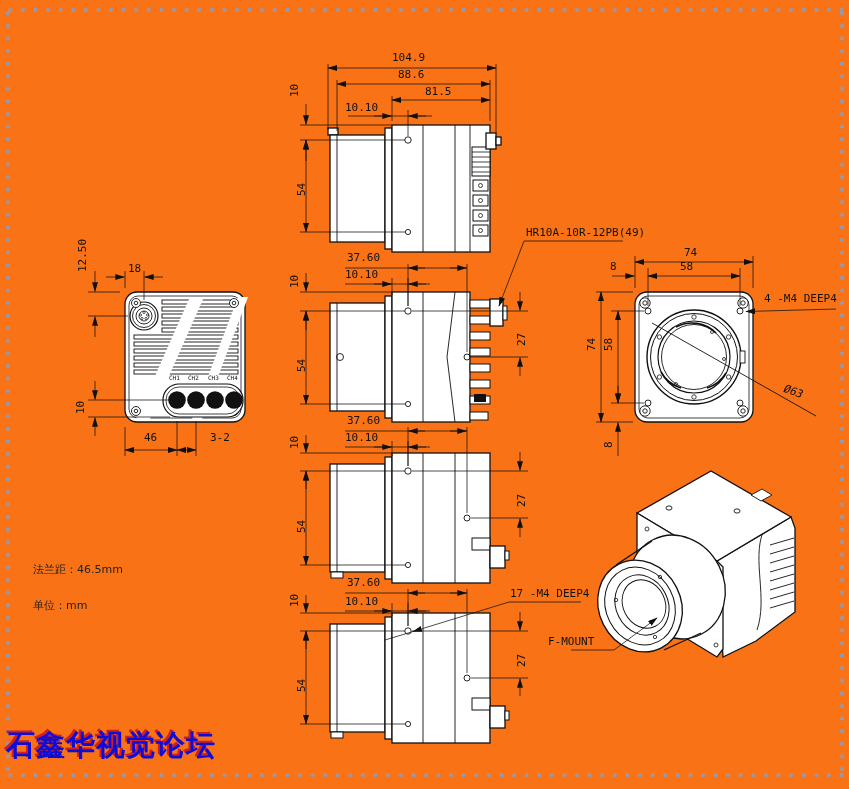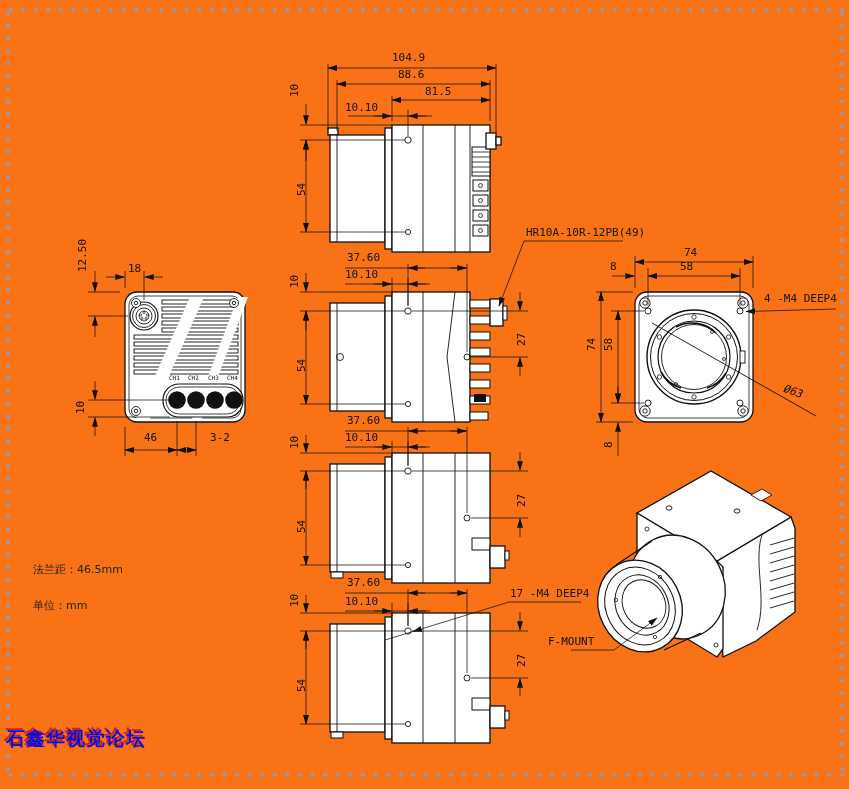--- a/index.html
+++ b/index.html
@@ -4,21 +4,21 @@
 <style>
   html,body{margin:0;padding:0;background:#fff;}
   #canvas{position:relative;width:849px;height:789px;background:#f97316;overflow:hidden;
           font-family:"DejaVu Sans Mono", monospace;color:#111;}
   svg{position:absolute;left:0;top:0;}
   .dim{position:absolute;font-size:11px;line-height:12px;white-space:nowrap;color:#111;z-index:3;}
   .vdim{transform:rotate(-90deg);transform-origin:0 0;}
   .r20{transform:rotate(20deg);transform-origin:0 0;font-style:italic;}
   .chlbl{position:absolute;font-size:6px;line-height:6px;z-index:3;color:#111;}
   .note{position:absolute;font-family:"DejaVu Sans",sans-serif;font-size:11px;color:#222;z-index:3;}
-  .wm1{position:absolute;font-family:"DejaVu Sans",sans-serif;font-weight:bold;font-size:19px;
+  .wm1{position:absolute;font-family:"DejaVu Sans",sans-serif;font-weight:bold;font-size:29px;
        color:#0d0dd9;text-shadow:-2px -2px 0 #d02020;z-index:4;letter-spacing:1px;}
   .wm2{position:absolute;font-family:"DejaVu Sans",sans-serif;font-weight:bold;font-size:24px;
        color:#0d0dd9;z-index:4;}
   .dotrow,.dotcol{position:absolute;z-index:1;}
   .dotrow{height:6px;background-image:radial-gradient(circle,#9b97a6 1.9px,rgba(0,0,0,0) 2.1px);
           background-size:12.6px 6px;background-repeat:repeat-x;}
   .dotcol{width:6px;background-image:radial-gradient(circle,#9b97a6 1.9px,rgba(0,0,0,0) 2.1px);
           background-size:6px 12.6px;background-repeat:repeat-y;}
 </style>
 </head>

